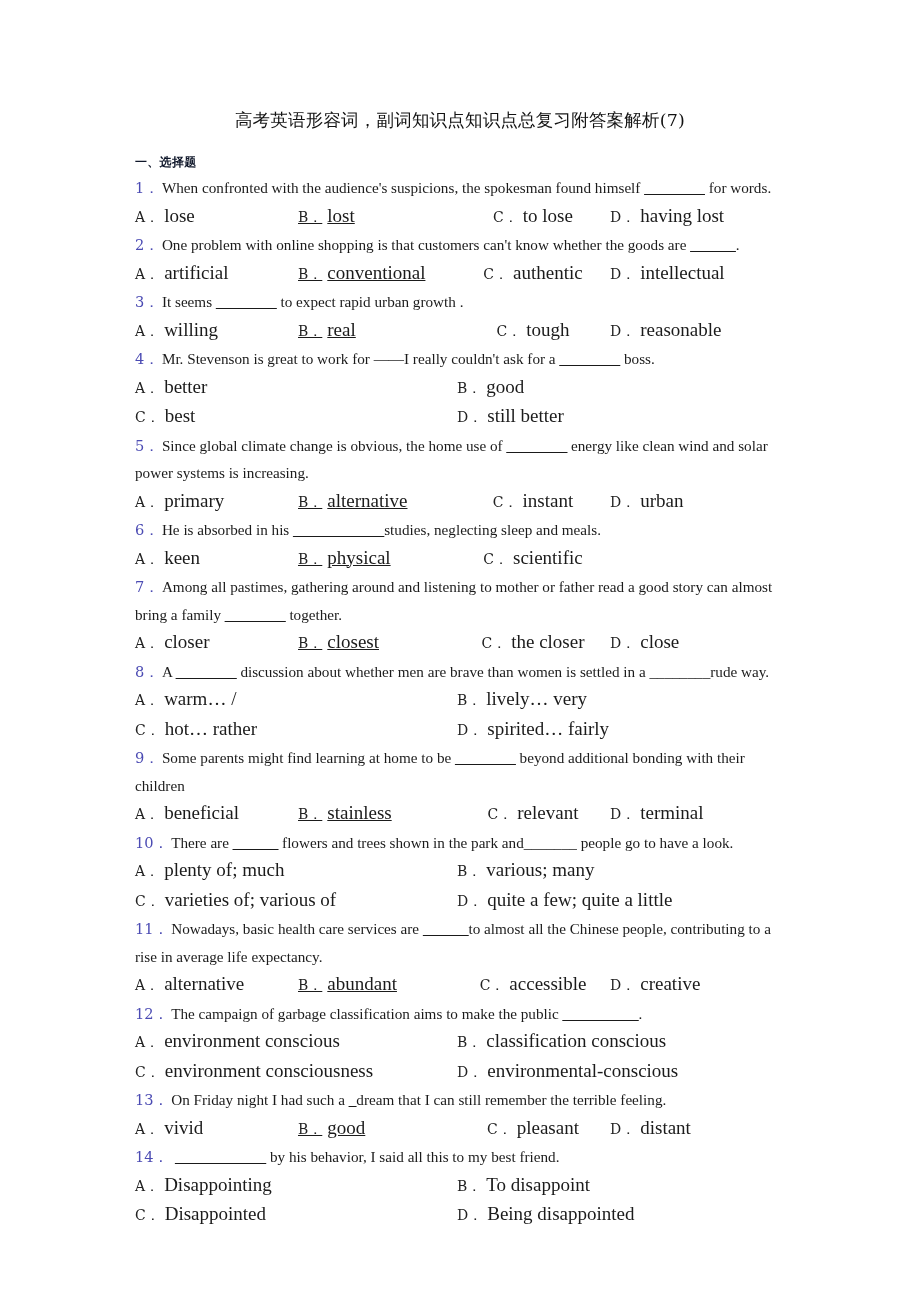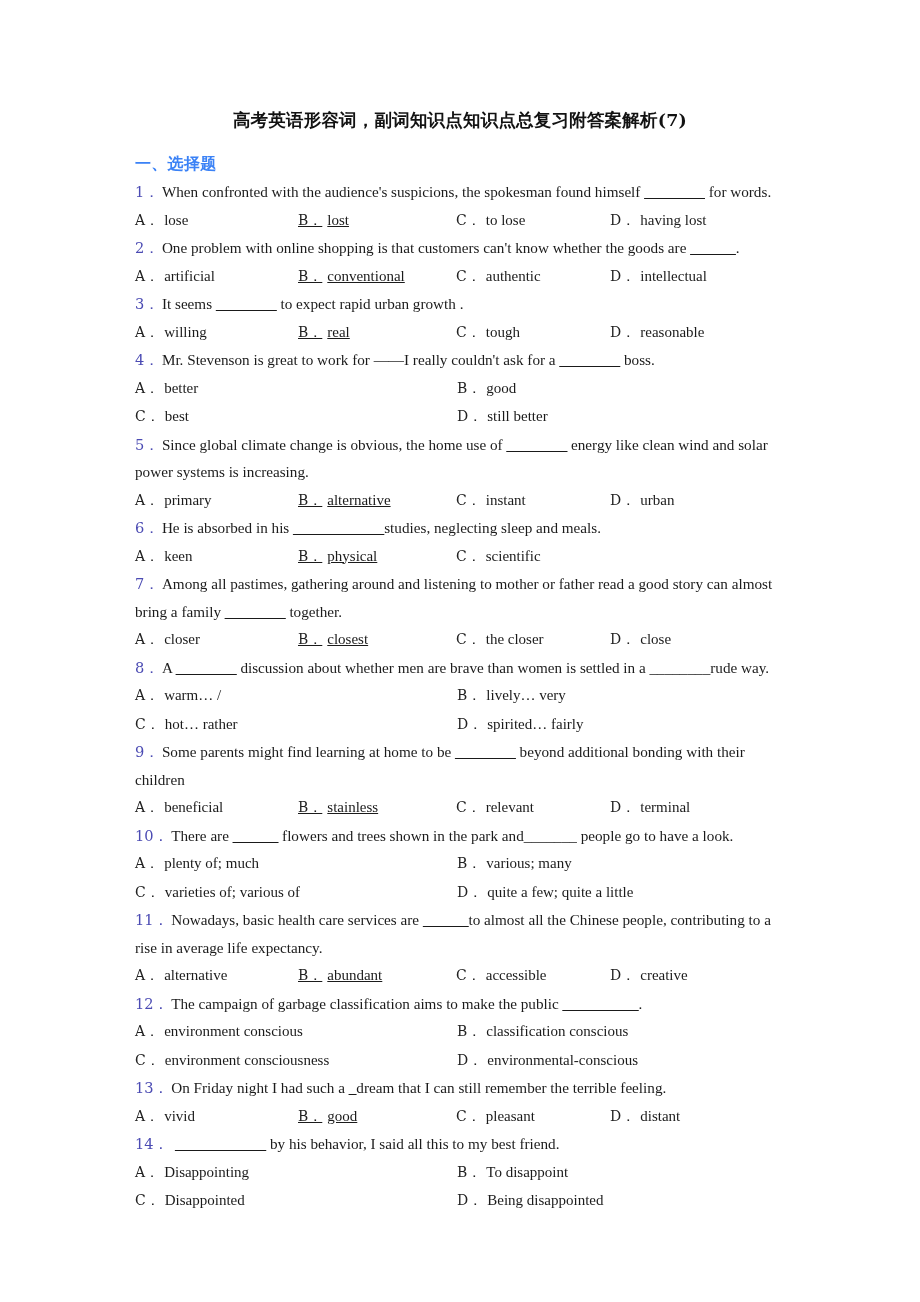--- a/index.html
+++ b/index.html
@@ -23,32 +23,32 @@
     background: #ffffff;
   }
   .content {
     position: absolute;
     left: 135px;
     top: 108px;
     width: 650px;
   }
   .doc-title {
     font-size: 17.5px;
-    font-weight: bold;
+    font-weight: normal;
     text-align: center;
     letter-spacing: 0.2px;
     margin: 0 0 22px 0;
     color: #121212;
     font-family: "DejaVu Serif", "Liberation Serif", serif;
   }
   .section-heading {
-    font-size: 16px;
+    font-size: 12px;
     font-weight: bold;
     margin: 0 0 3px 0;
-    color: #3b82f6;
+    color: #0f172a;
     font-family: "DejaVu Serif", "Liberation Serif", serif;
     letter-spacing: 0.3px;
   }
   .question-block {
     margin: 0;
   }
   .q-stem {
     font-size: 15.2px;
     line-height: 27.5px;
     color: #1b1b1b;
@@ -70,38 +70,38 @@
     flex-wrap: wrap;
     font-size: 15.2px;
     line-height: 27.5px;
   }
   .opts.cols4 > .opt {
     width: 25%;
     box-sizing: border-box;
   }
   .opts.cols4 > .opt:nth-child(1) { width: 163px; }
   .opts.cols4 > .opt:nth-child(2) { width: 158px; text-decoration: underline; }
-  .opts.cols4 > .opt:nth-child(3) { width: 154px; }
+  .opts.cols4 > .opt:nth-child(3) { width: 154px; text-align: center; }
   .opts.cols4 > .opt:nth-child(4) { width: 175px; }
   .opts.cols2 > .opt {
     width: 322px;
     box-sizing: border-box;
   }
   .opt {
     white-space: nowrap;
     color: #1b1b1b;
   }
   .opt-letter {
     font-family: "DejaVu Serif", "Liberation Serif", serif;
     font-size: 14px;
     margin-right: 5px;
     color: #222222;
   }
   .opt-text {
-    font-size: 15px;
+    font-size: 19px;
   }
 </style>
 </head>
 <body>
 
 <div class="page">
   <div class="content">
 
     <h1 class="doc-title">高考英语形容词，副词知识点知识点总复习附答案解析(7)</h1>
 

